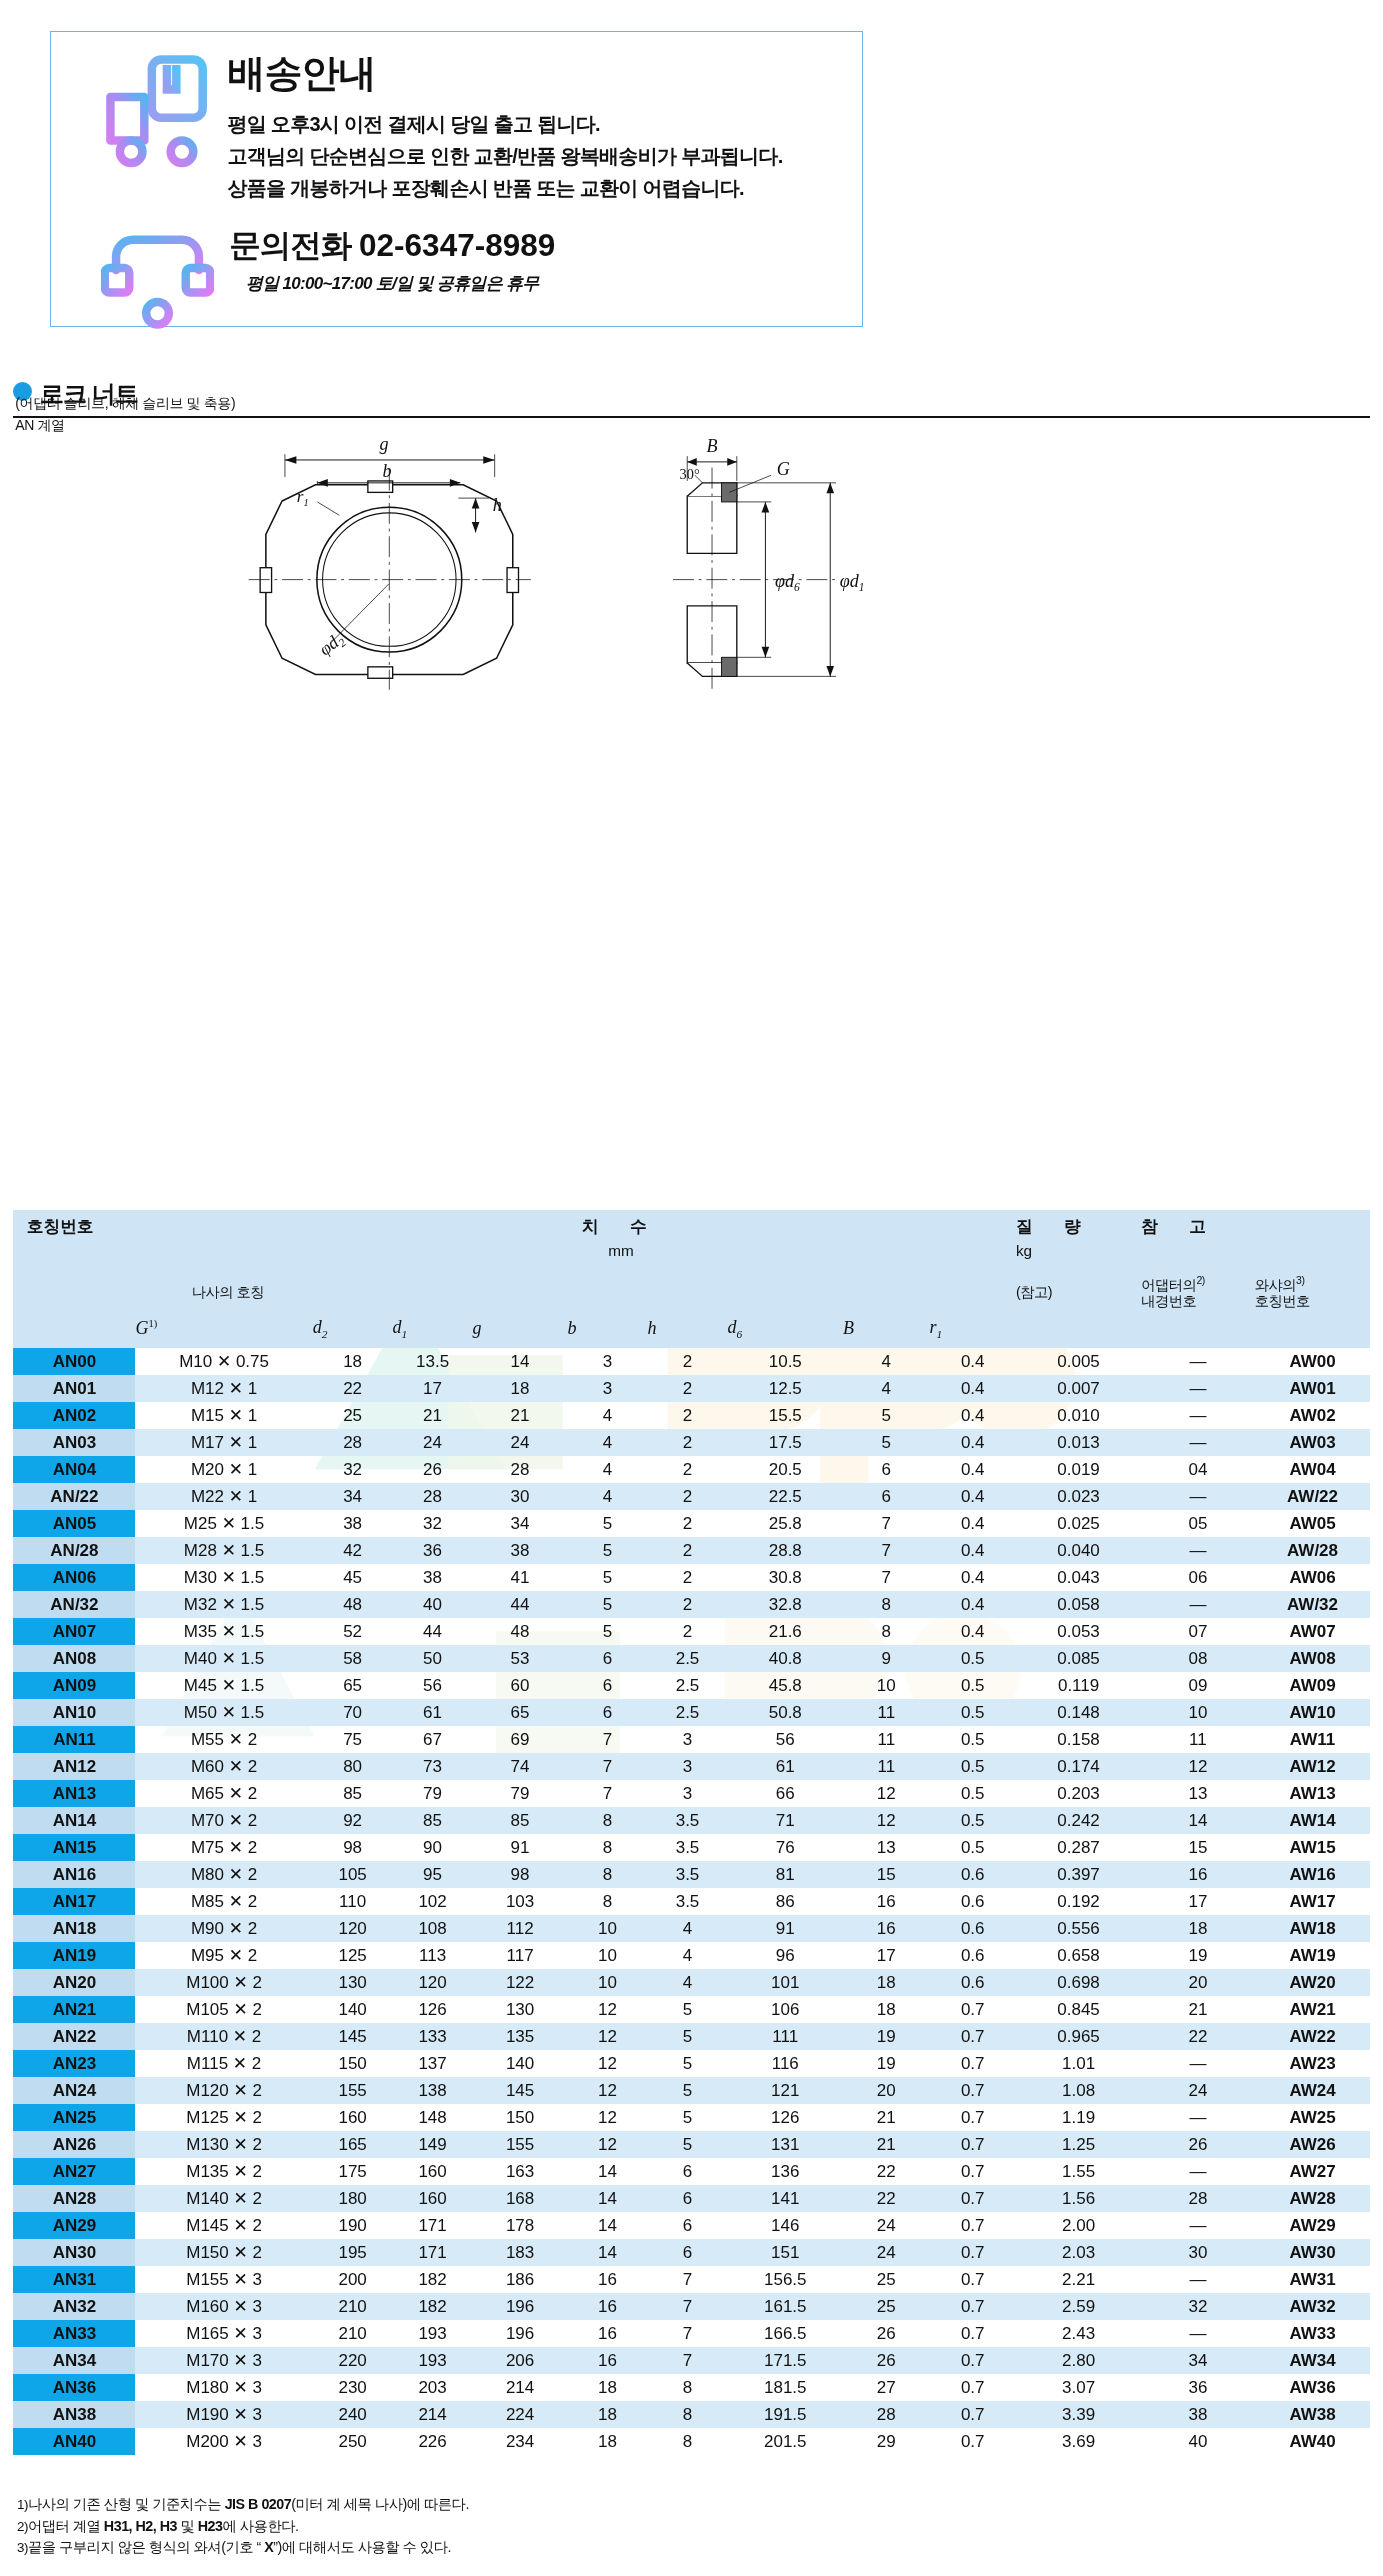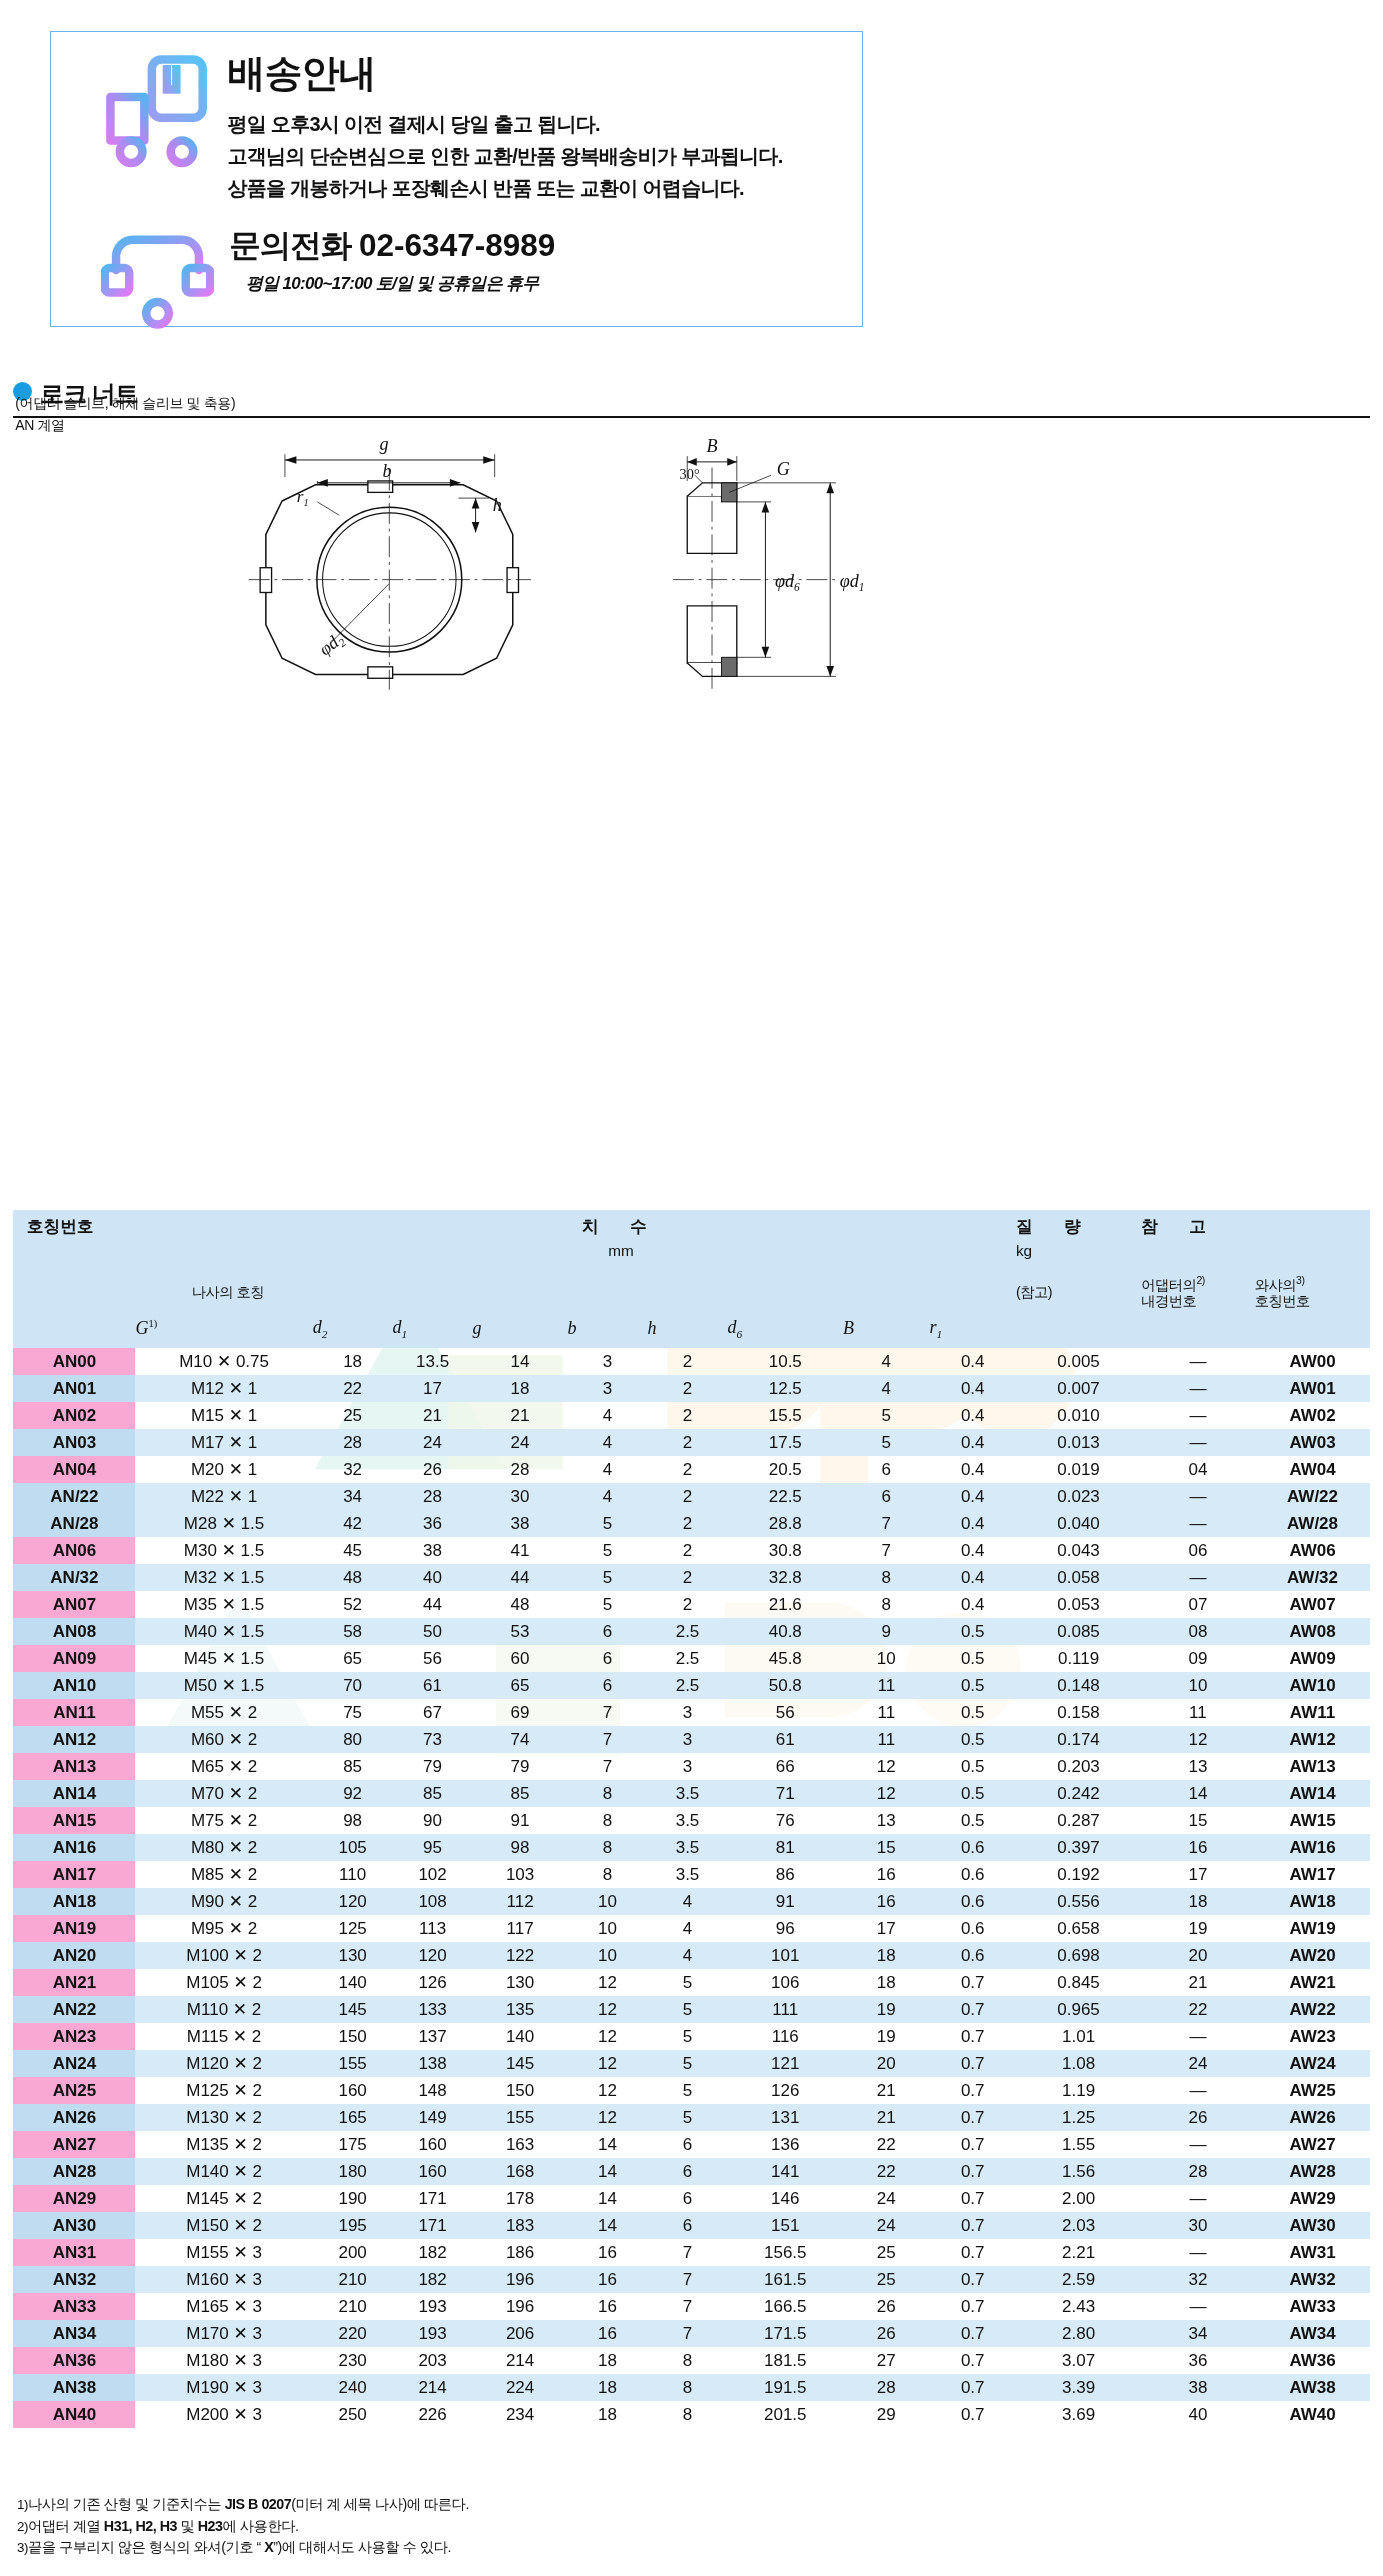--- a/index.html
+++ b/index.html
@@ -86,21 +86,21 @@
   .ital sub{font-size:11.4px;font-style:italic;}
   .sup{font-size:10.5px;vertical-align:super;font-style:normal;}
   .kor-small{font-size:14px;font-weight:400;letter-spacing:-0.5px;line-height:1.15;}
 
   .spec-table tbody td{
     height:27px;text-align:center;vertical-align:middle;
     font-size:17px;font-weight:400;color:#111;line-height:1;
   }
   .spec-table tbody tr.alt td{background:#d7eaf7;}
   .spec-table tbody tr td:first-child{
-    font-weight:900;font-size:17px;letter-spacing:0px;background:#f9a8d4;
+    font-weight:900;font-size:17px;letter-spacing:0px;background:#0ea5e9;
   }
   .spec-table tbody tr.alt td:first-child{background:#bfdcf0;}
   .spec-table tbody td.code{font-weight:900;}
   td.c-name{width:113px;}
   td.c-thread{width:164px;text-align:center;}
   td.c-d2{width:74px;}
   td.c-d1{width:74px;}
   td.c-g{width:88px;}
   td.c-b{width:74px;}
   td.c-h{width:74px;}
@@ -464,20 +464,35 @@
           <td class="c-g">30</td>
           <td class="c-b">4</td>
           <td class="c-h">2</td>
           <td class="c-d6">22.5</td>
           <td class="c-B">6</td>
           <td class="c-r1">0.4</td>
           <td class="c-kg">0.023</td>
           <td class="c-adapter">—</td>
           <td class="c-washer code">AW/22</td>
         </tr>
+        <tr>
+          <td class="c-name code">AN05</td>
+          <td class="c-thread">M25 ✕ 1.5</td>
+          <td class="c-d2">38</td>
+          <td class="c-d1">32</td>
+          <td class="c-g">34</td>
+          <td class="c-b">5</td>
+          <td class="c-h">2</td>
+          <td class="c-d6">25.8</td>
+          <td class="c-B">7</td>
+          <td class="c-r1">0.4</td>
+          <td class="c-kg">0.025</td>
+          <td class="c-adapter">05</td>
+          <td class="c-washer code">AW05</td>
+        </tr>
         <tr class="alt">
           <td class="c-name code">AN/28</td>
           <td class="c-thread">M28 ✕ 1.5</td>
           <td class="c-d2">42</td>
           <td class="c-d1">36</td>
           <td class="c-g">38</td>
           <td class="c-b">5</td>
           <td class="c-h">2</td>
           <td class="c-d6">28.8</td>
           <td class="c-B">7</td>

